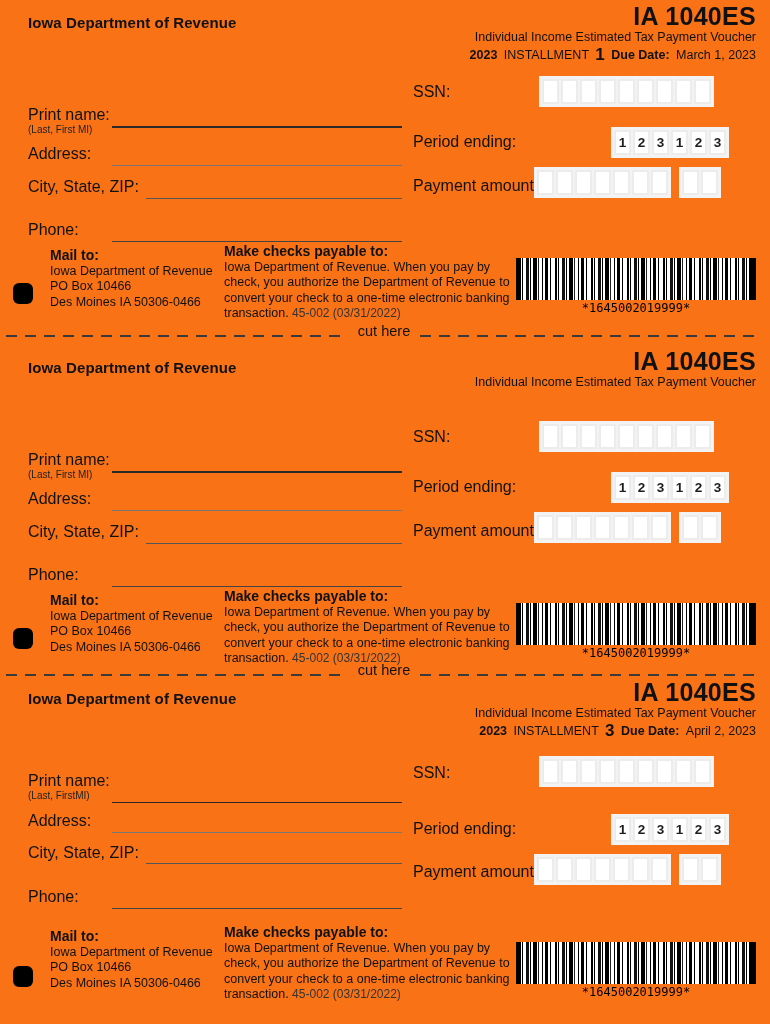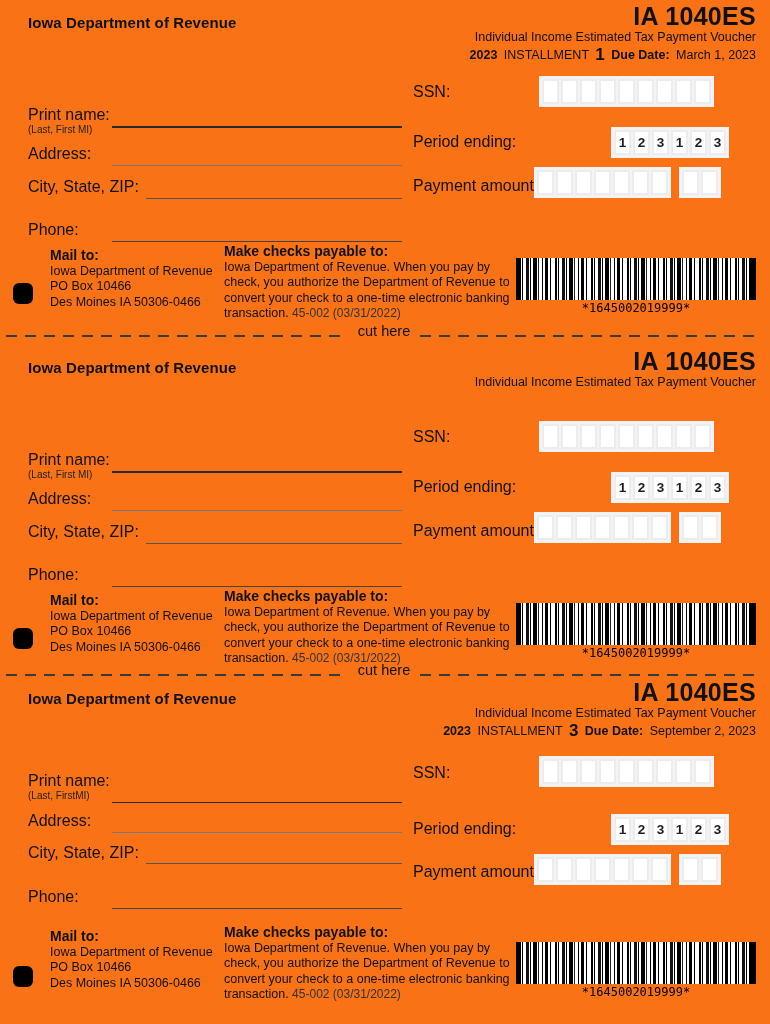--- a/index.html
+++ b/index.html
@@ -263,21 +263,21 @@
     <div class="agency">Iowa Department of Revenue</div>
 
     <div class="hdr-right">
       <div class="form-id">IA 1040ES</div>
       <div class="subtitle">Individual Income Estimated Tax Payment Voucher</div>
       <div class="inst-line">
         <span class="b">2023</span>
         <span>INSTALLMENT</span>
         <span class="inst-num">3</span>
         <span class="b">Due Date:</span>
-        <span>September 2, 2023</span>
+        <span>April 2, 2023</span>
       </div>
     </div>
 
     <div class="lbl ssn-lbl">SSN:</div>
     <div class="boxes abs ssn-boxes">
       <span class="box"></span>
       <span class="box"></span>
       <span class="box"></span>
       <span class="box"></span>
       <span class="box"></span>

